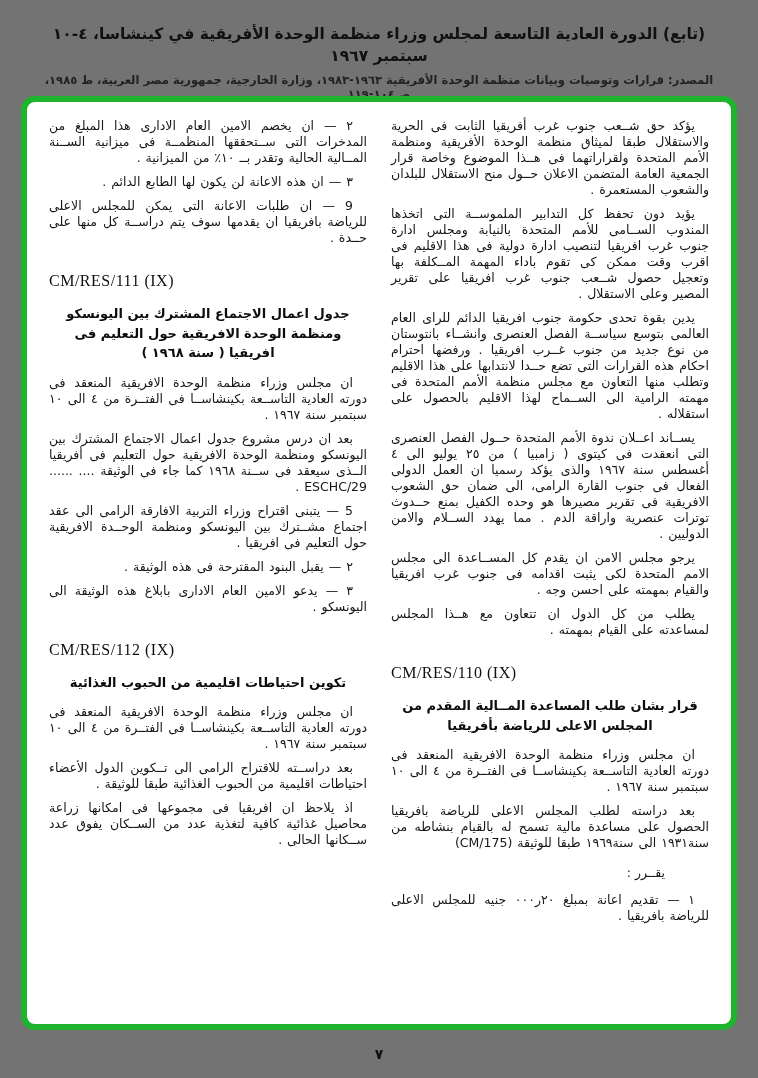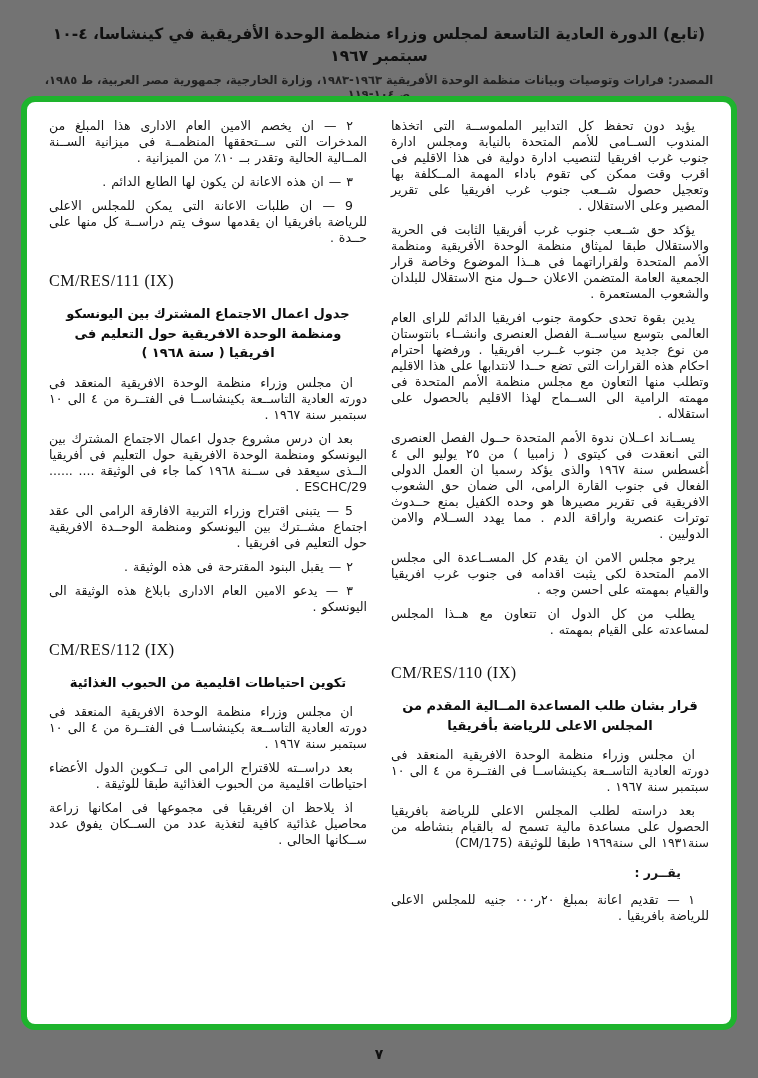--- a/index.html
+++ b/index.html
@@ -52,21 +52,21 @@
     font-size:16px;color:#111;
     margin:26px 0 14px 0;letter-spacing:0.5px;
   }
   .res-title{
     direction:rtl;text-align:center;
     font-size:13px;font-weight:bold;line-height:1.5;
     margin:0 10px 12px 10px;color:#0d0d0d;
   }
   .decide-line{
     direction:rtl;text-align:right;
-    font-size:12.5px;margin:14px 28px 12px 0;font-weight:bold;
+    font-size:12.5px;margin:14px 44px 12px 0;font-weight:normal;
   }
   
   .pagenum{
     position:absolute;bottom:16px;left:0;right:0;
     text-align:center;font-size:14px;font-weight:bold;color:#111;
   }
 </style>
 </head>
 <body>
 
@@ -74,22 +74,22 @@
 
   <div class="hdr">
     <div class="hdr-line1">(تابع) الدورة العادية التاسعة لمجلس وزراء منظمة الوحدة الأفريقية في كينشاسا، ٤-١٠ سبتمبر ١٩٦٧</div>
     <div class="hdr-line2">المصدر: قرارات وتوصيات وبيانات منظمة الوحدة الأفريقية ١٩٦٣-١٩٨٣، وزارة الخارجية، جمهورية مصر العربية، ط ١٩٨٥، ص١٠٤-١١٩</div>
   </div>
 
   <div class="frame">
     <div class="cols">
 
       <div class="col">
+        <p class="para">يؤكد حق شــعب جنوب غرب أفريقيا الثابت فى الحرية والاستقلال طبقا لميثاق منظمة الوحدة الأفريقية ومنظمة الأمم المتحدة ولقراراتهما فى هــذا الموضوع وخاصة قرار الجمعية العامة المتضمن الاعلان حــول منح الاستقلال للبلدان والشعوب المستعمرة .</p>
         <p class="para">يؤيد دون تحفظ كل التدابير الملموســة التى اتخذها المندوب الســامى للأمم المتحدة بالنيابة ومجلس ادارة جنوب غرب افريقيا لتنصيب ادارة دولية فى هذا الاقليم فى اقرب وقت ممكن كى تقوم باداء المهمة المــكلفة بها وتعجيل حصول شــعب جنوب غرب افريقيا على تقرير المصير وعلى الاستقلال .</p>
-        <p class="para">يؤكد حق شــعب جنوب غرب أفريقيا الثابت فى الحرية والاستقلال طبقا لميثاق منظمة الوحدة الأفريقية ومنظمة الأمم المتحدة ولقراراتهما فى هــذا الموضوع وخاصة قرار الجمعية العامة المتضمن الاعلان حــول منح الاستقلال للبلدان والشعوب المستعمرة .</p>
         <p class="para">يدين بقوة تحدى حكومة جنوب افريقيا الدائم للراى العام العالمى بتوسع سياســة الفصل العنصرى وانشــاء بانتوستان من نوع جديد من جنوب غــرب افريقيا . ورفضها احترام احكام هذه القرارات التى تضع حــدا لانتدابها على هذا الاقليم وتطلب منها التعاون مع مجلس منظمة الأمم المتحدة فى مهمته الرامية الى الســماح لهذا الاقليم بالحصول على استقلاله .</p>
         <p class="para">يســاند اعــلان ندوة الأمم المتحدة حــول الفصل العنصرى التى انعقدت فى كيتوى ( زامبيا ) من ٢٥ يوليو الى ٤ أغسطس سنة ١٩٦٧ والذى يؤكد رسميا ان العمل الدولى الفعال فى جنوب القارة الرامى، الى ضمان حق الشعوب الافريقية فى تقرير مصيرها هو وحده الكفيل بمنع حــدوث توترات عنصرية واراقة الدم . مما يهدد الســلام والامن الدوليين .</p>
         <p class="para">يرجو مجلس الامن ان يقدم كل المســاعدة الى مجلس الامم المتحدة لكى يثبت اقدامه فى جنوب غرب افريقيا والقيام بمهمته على احسن وجه .</p>
         <p class="para">يطلب من كل الدول ان تتعاون مع هــذا المجلس لمساعدته على القيام بمهمته .</p>
 
         <div class="res-code">CM/RES/110 (IX)</div>
         <h3 class="res-title">قرار بشان طلب المساعدة المــالية المقدم من المجلس الاعلى للرياضة بأفريقيا</h3>
         <p class="para">ان مجلس وزراء منظمة الوحدة الافريقية المنعقد فى دورته العادية التاســعة بكينشاســا فى الفتــرة من ٤ الى ١٠ سبتمبر سنة ١٩٦٧ .</p>
         <p class="para">بعد دراسته لطلب المجلس الاعلى للرياضة بافريقيا الحصول على مساعدة مالية تسمح له بالقيام بنشاطه من سنة١٩٣١ الى سنة١٩٦٩ طبقا للوثيقة (CM/175)</p>
         <p class="decide-line">يقــرر :</p>

